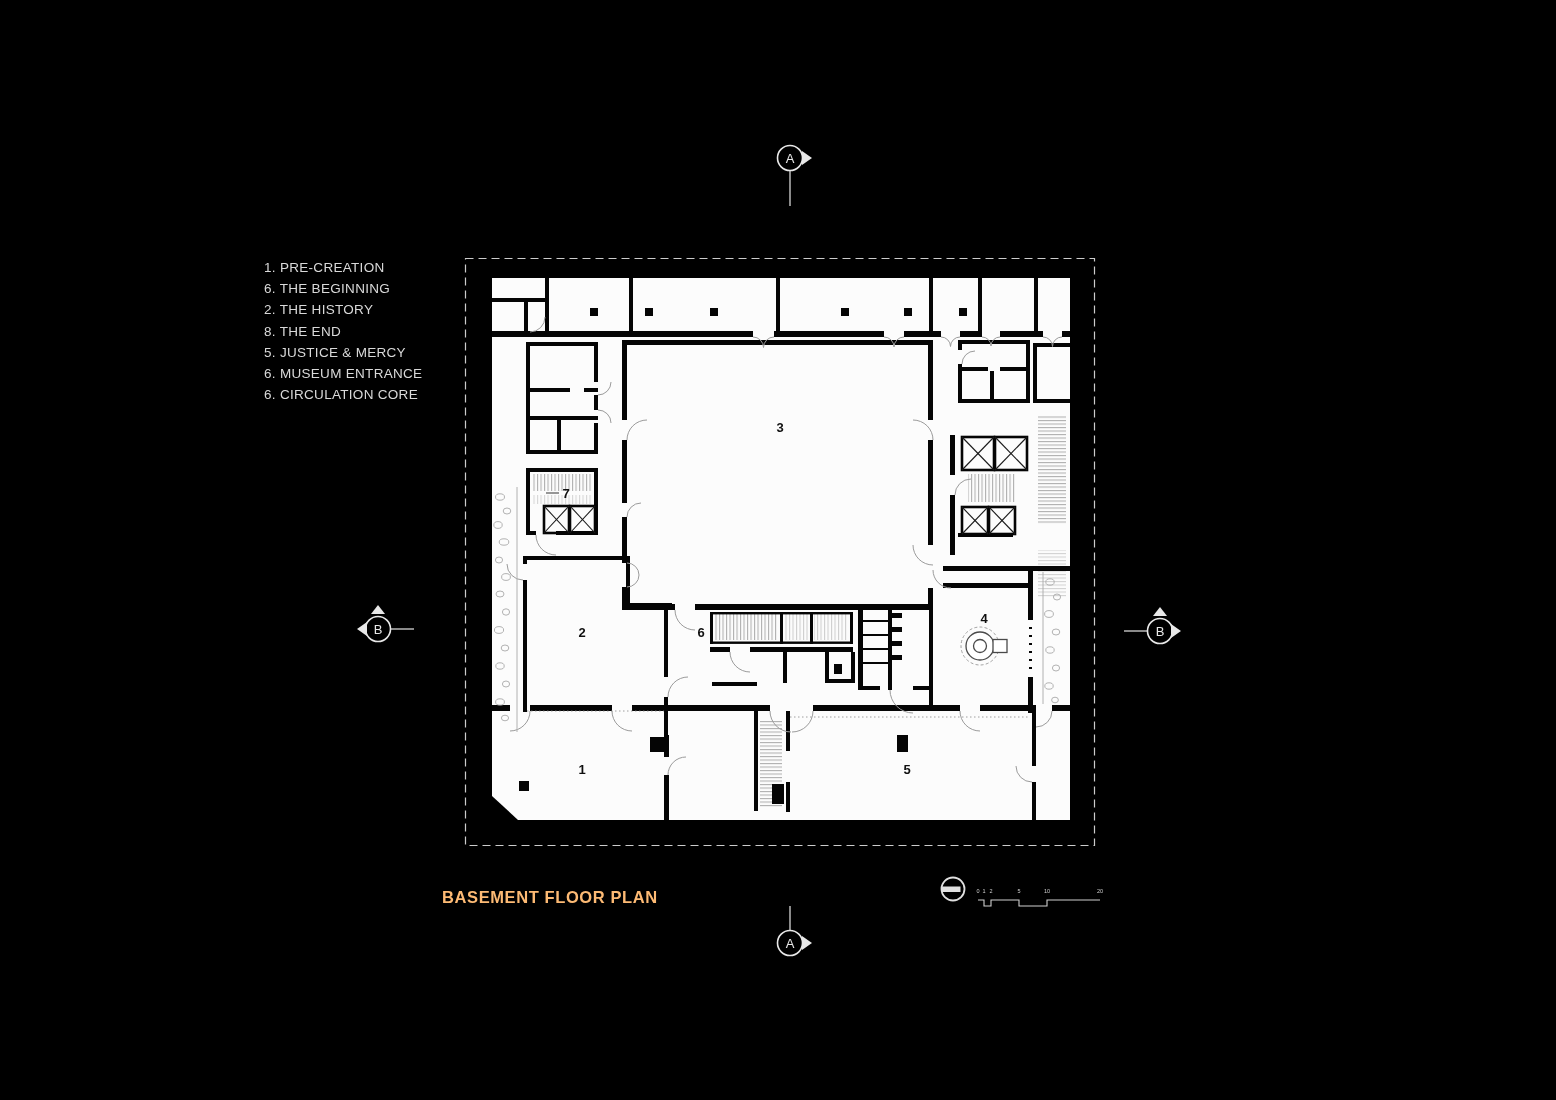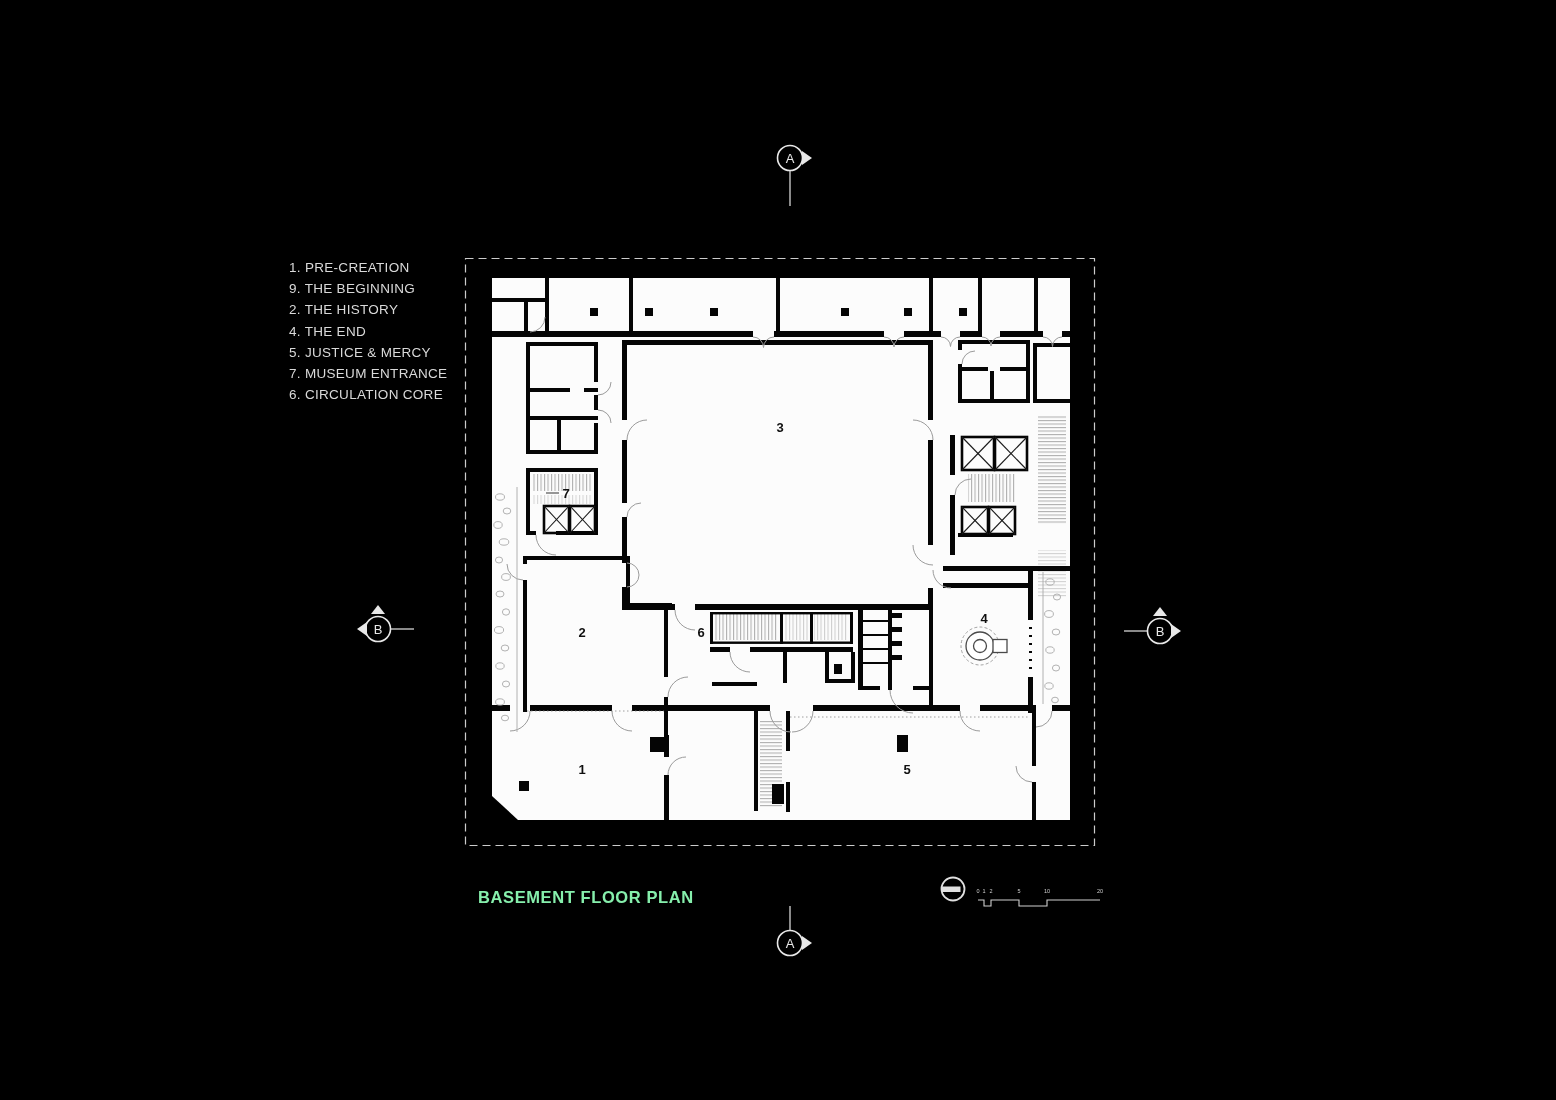--- a/index.html
+++ b/index.html
@@ -2,45 +2,45 @@
 <html><head>
 <meta charset="utf-8">
 <style>
   html,body{margin:0;padding:0;background:#000;}
   body{width:1556px;height:1100px;position:relative;overflow:hidden;
        font-family:"Liberation Sans",sans-serif;}
   .stage{position:absolute;inset:0;background:#000;}
   
   .legend{position:absolute;left:264px;top:257px;color:#d9d9d9;
           font-size:13.5px;letter-spacing:.3px;}
-  .legend .item{line-height:21.2px;white-space:nowrap;margin-left:25px;}
+  .legend .item{line-height:21.2px;white-space:nowrap;}
   
-  .plan-title{position:absolute;left:478px;top:888px;color:#86efac;
+  .plan-title{position:absolute;left:442px;top:888px;color:#fdba74;
               font-size:16.5px;font-weight:bold;letter-spacing:.6px;}
   
   .marker{position:absolute;}
   .marker text{font-family:"Liberation Sans",sans-serif;font-size:13px;fill:#e8e8e8;}
   .scalebar text{font-family:"Liberation Sans",sans-serif;font-size:5.5px;fill:#cfcfcf;}
   
   .plan{position:absolute;left:460px;top:252px;}
   .plan text.rm{font-family:"Liberation Sans",sans-serif;font-size:13px;
                 font-weight:bold;fill:#101010;text-anchor:middle;}
 </style>
 </head>
 <body>
 
 <div class="stage">
 
   <div class="legend">
     <div class="item">1. PRE-CREATION</div>
-    <div class="item">9. THE BEGINNING</div>
+    <div class="item">6. THE BEGINNING</div>
     <div class="item">2. THE HISTORY</div>
-    <div class="item">4. THE END</div>
+    <div class="item">8. THE END</div>
     <div class="item">5. JUSTICE &amp; MERCY</div>
-    <div class="item">7. MUSEUM ENTRANCE</div>
+    <div class="item">6. MUSEUM ENTRANCE</div>
     <div class="item">6. CIRCULATION CORE</div>
   </div>
 
   <svg class="marker" style="left:770px;top:136px" width="46" height="74">
     <line x1="20" y1="34.5" x2="20" y2="70" stroke="#e8e8e8" stroke-width="1.2"></line>
     <circle cx="20" cy="22" r="12.5" fill="none" stroke="#e8e8e8" stroke-width="1.6"></circle>
     <polygon points="32,15 32,29 42,22" fill="#e8e8e8"></polygon>
     <text x="20" y="26.5" text-anchor="middle">A</text>
   </svg>
 

